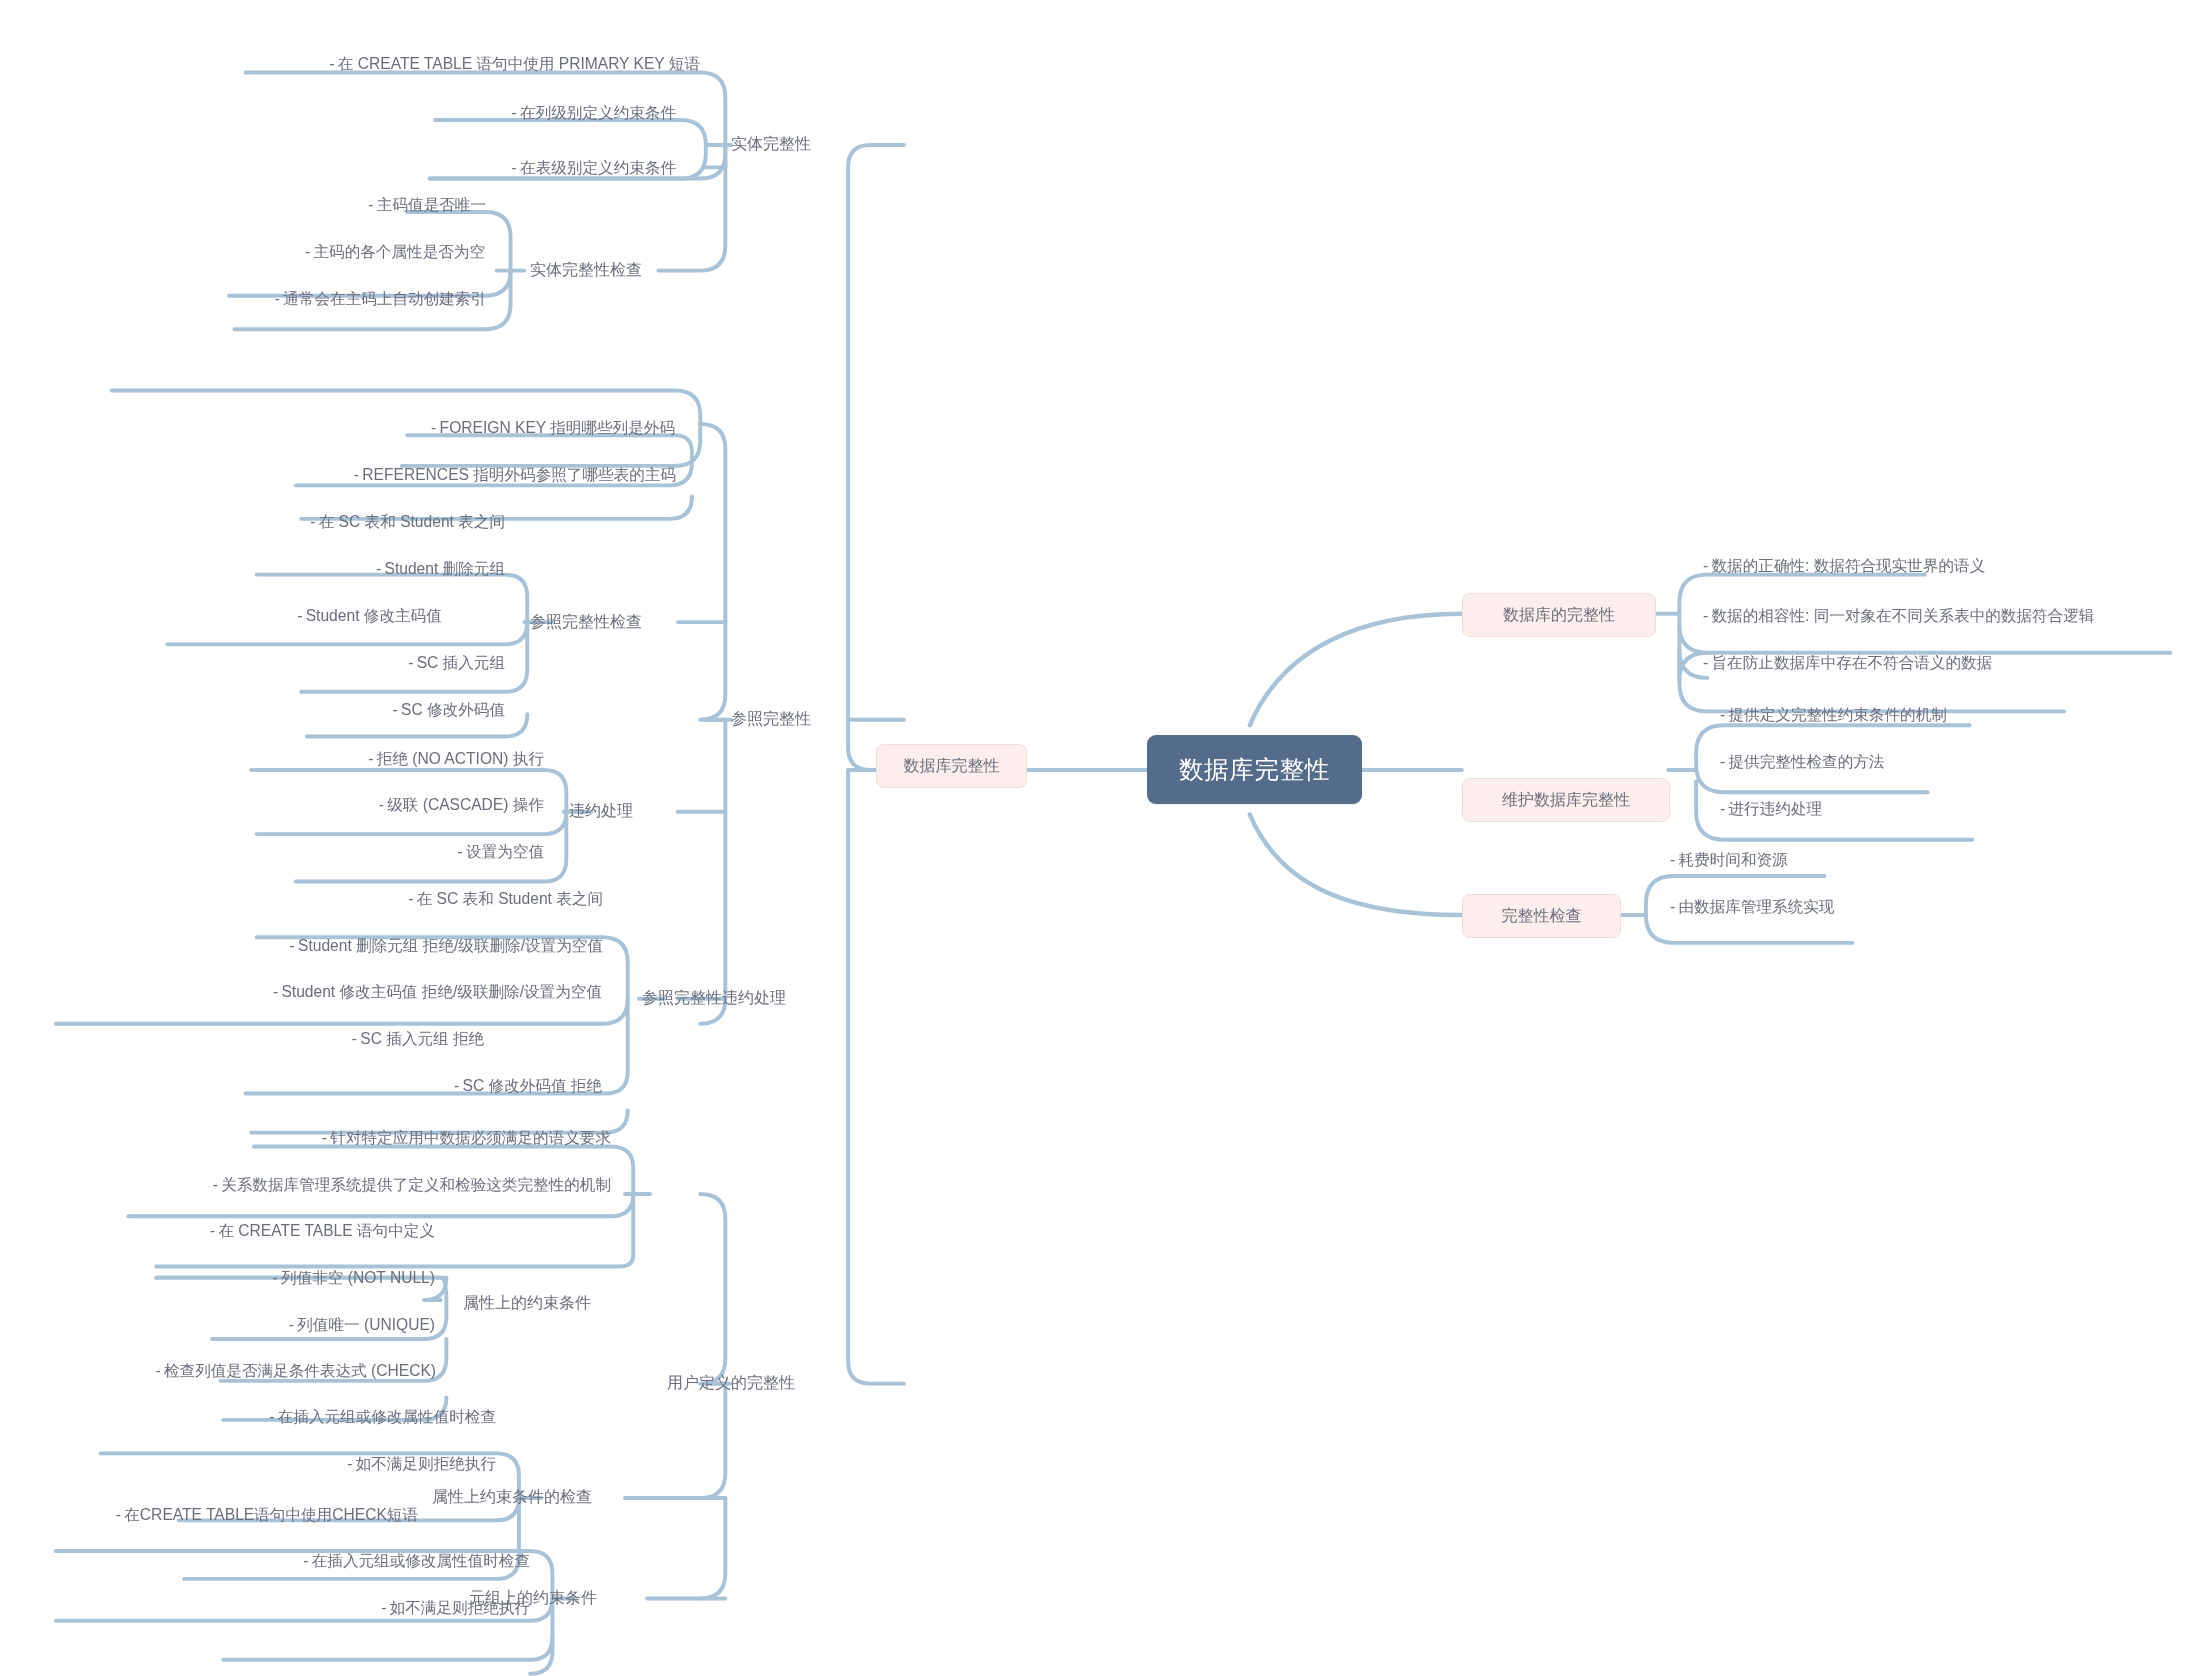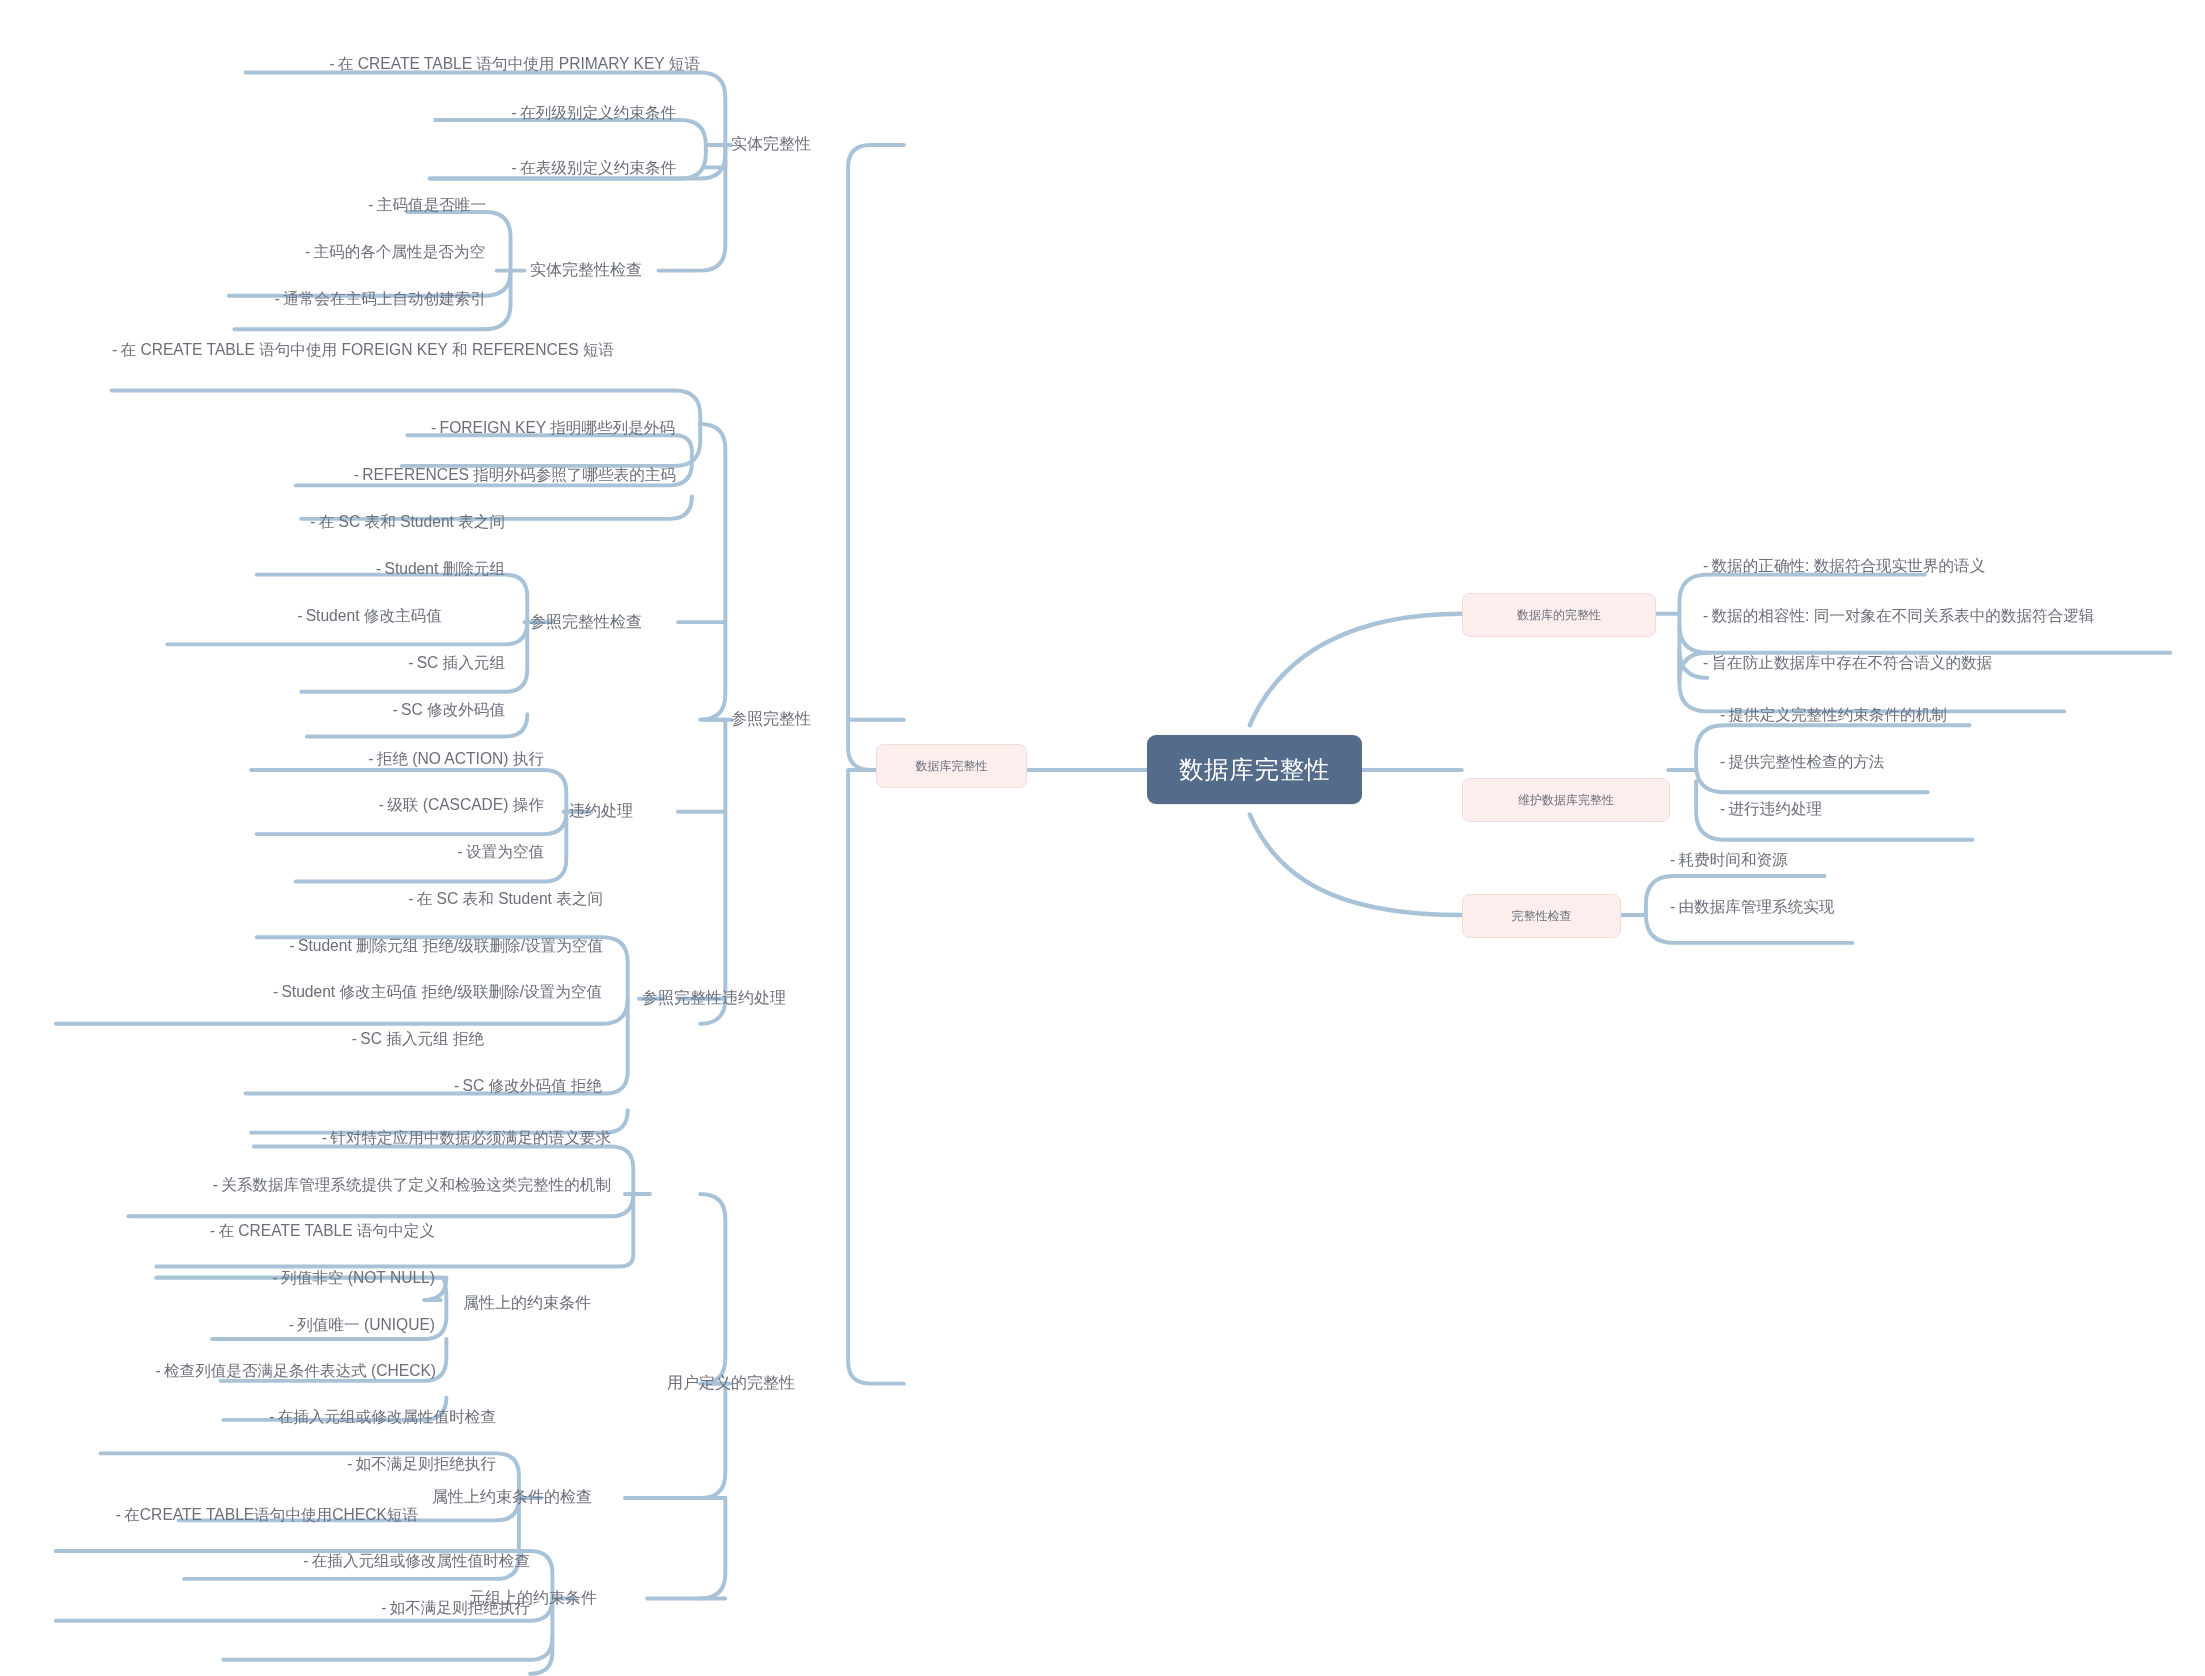--- a/index.html
+++ b/index.html
@@ -38,21 +38,21 @@
     letter-spacing:0.6px;
     padding:0 21px;
     justify-content:center;
     box-shadow:0 0.6px 1.1px rgba(0,0,0,.08);
   }
   
   .pink{
     background:#fbeeec;
     border:1.1px solid #f3dcd8;
     border-radius:7.8px;
-    font-size:12px;
+    font-size:16px;
     padding:0 14.5px;
     justify-content:center;
     color:#6b6f7b;
   }
   
   .plain{
     font-size:16px;
     color:#6b6f7b;
     background:transparent;
     padding:0;
@@ -256,23 +256,20 @@
     <span class="dash">-</span><span>主码的各个属性是否为空</span>
   </div>
   <div class="node leaf ralign" style="left:201px;top:288px;width:285px;height:28px;text-align:right;">
     <span class="dash">-</span><span>通常会在主码上自动创建索引</span>
   </div>
 
   <div class="node plain lalign" style="left:731px;top:702px;width:156px;height:35px;">
     <span>参照完整性</span>
   </div>
 
-  <div class="node leaf lalign" style="left:112px;top:339px;width:569px;height:61px;white-space:normal;display:block;text-align:left;">
-    <span class="dash">-</span><span>在 CREATE TABLE 语句中使用 FOREIGN KEY 和 REFERENCES 短语</span>
-  </div>
   <div class="node leaf ralign" style="left:312px;top:417px;width:363px;height:28px;text-align:right;">
     <span class="dash">-</span><span>FOREIGN KEY 指明哪些列是外码</span>
   </div>
   <div class="node leaf ralign" style="left:257px;top:464px;width:419px;height:28px;text-align:right;">
     <span class="dash">-</span><span>REFERENCES 指明外码参照了哪些表的主码</span>
   </div>
 
   <div class="node plain lalign" style="left:530px;top:605px;width:179px;height:35px;">
     <span>参照完整性检查</span>
   </div>

